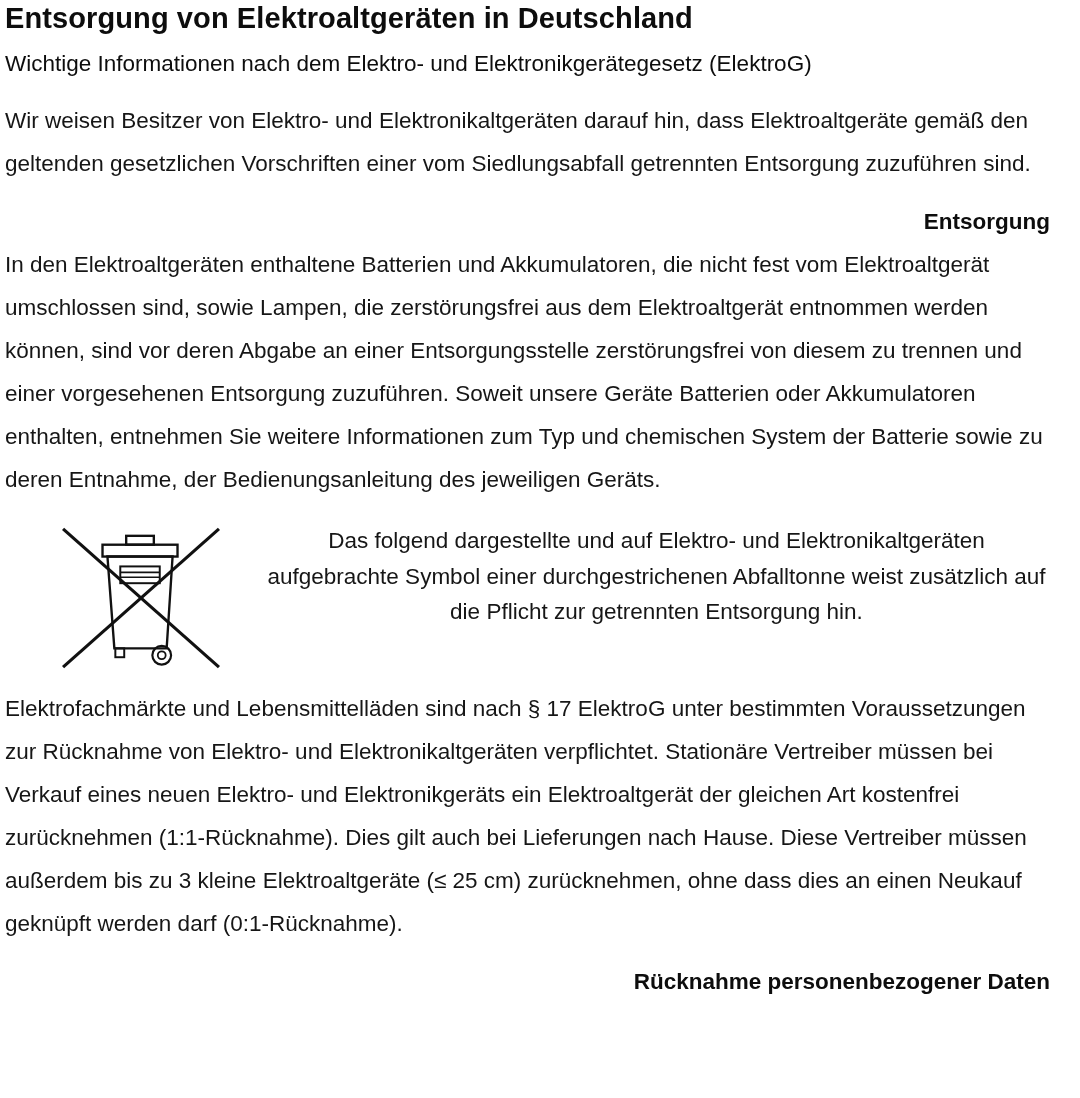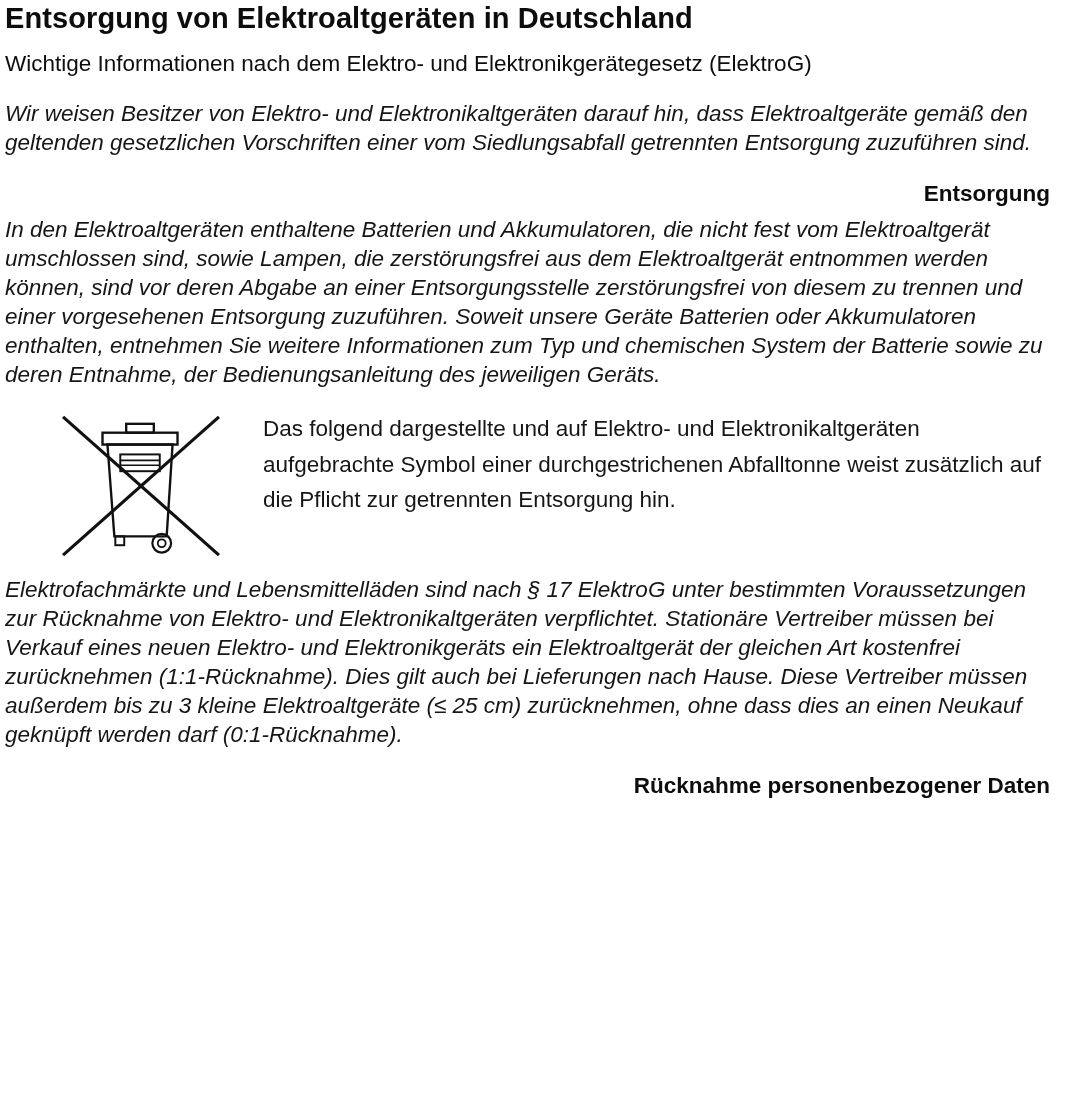--- a/index.html
+++ b/index.html
@@ -23,36 +23,36 @@
     color: #0d0d0d;
   }
   .doc-subtitle {
     font-size: 22.5px;
     font-weight: 400;
     margin: 0 0 22px 0;
     color: #0d0d0d;
   }
   p.body-text {
     font-size: 22.5px;
-    line-height: 29px;
+    line-height: 43px;
     margin: 0 0 16px 0;
     color: #161616;
-    font-style: italic;
   }
   h3.section-heading {
     font-size: 22.5px;
     font-weight: 700;
     margin: 24px 0 8px 0;
     color: #0d0d0d;
     text-align: right;
   }
   .symbol-row {
     display: flex;
     align-items: flex-start;
     margin: 20px 0 14px 0;
+    text-align: center;
   }
   .symbol-figure {
     flex: 0 0 auto;
     width: 168px;
     margin-left: 52px;
     margin-top: 2px;
   }
   .symbol-figure svg { display: block; width: 168px; height: 150px; }
   .symbol-caption {
     flex: 1 1 auto;

